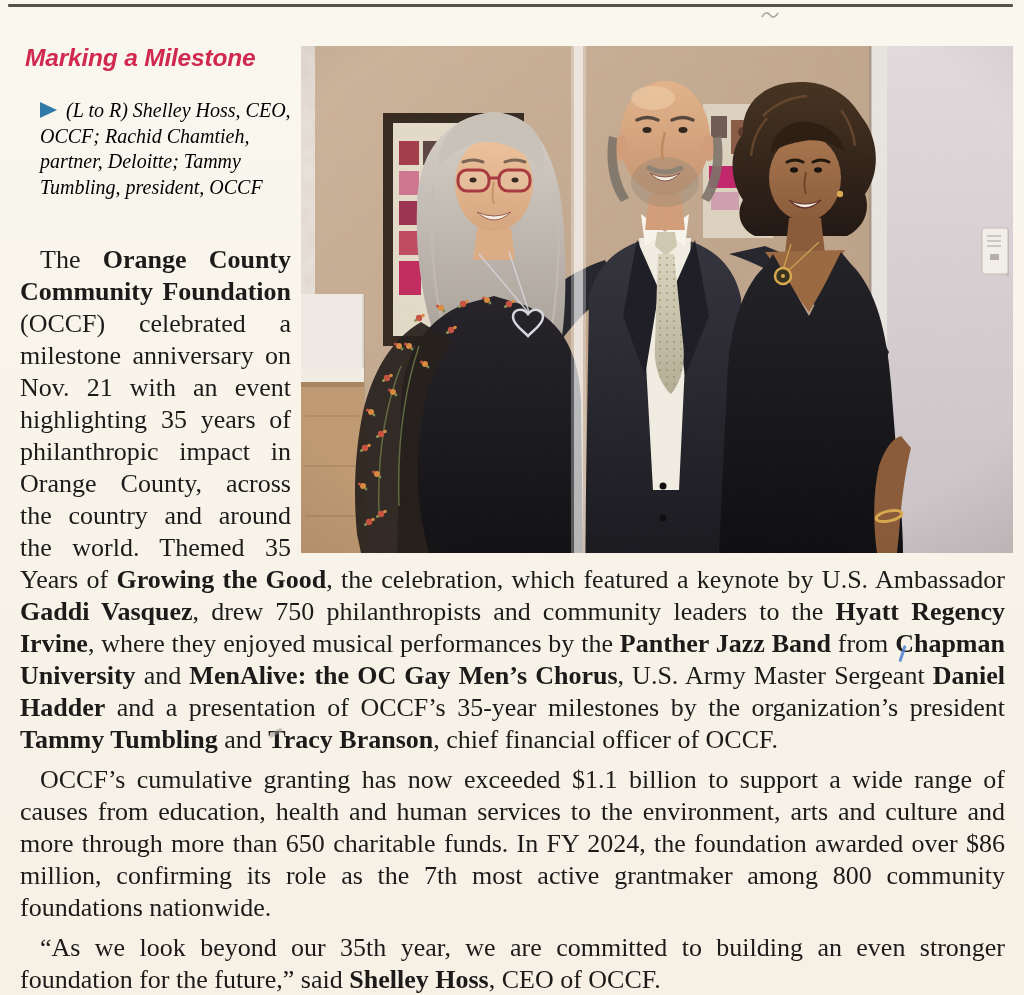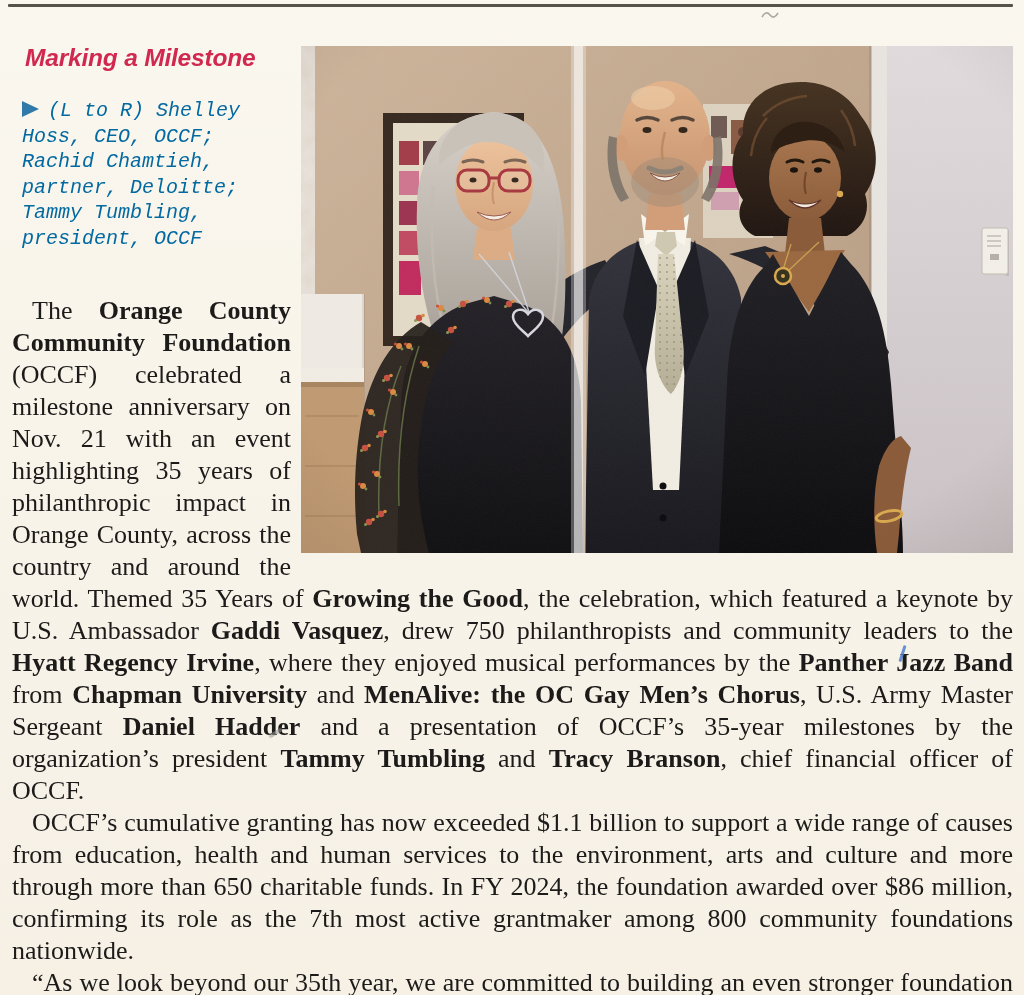--- a/index.html
+++ b/index.html
@@ -14,31 +14,31 @@
     margin:0 0 0 13px;font-family:"Liberation Sans",sans-serif;
     font-size:24.5px;line-height:26px;font-weight:bold;font-style:italic;
     color:#d0284e;letter-spacing:-0.2px;
   }
   .photo-wrap{
     float:right;width:712px;height:507px;margin:1px 0 6px 10px;
     position:relative;
   }
   .photo-wrap svg{display:block;width:712px;height:507px;}
   p.caption{
-    margin:27px 0 0 10px;font-family:Liberation Mono, monospace;
-    font-style:italic;font-size:20px;line-height:25.5px;color:#0369a1;
+    margin:27px 0 0 28px;font-family:Liberation Serif, serif;
+    font-style:italic;font-size:20px;line-height:25.5px;color:#000000;
     max-width:272px;
   }
   .tri{
     display:inline-block;width:0;height:0;margin-right:9px;
     border-top:8px solid transparent;border-bottom:8px solid transparent;
     border-left:17px solid #2f7aa8;position:relative;top:1px;
   }
   .bodytext{font-size:26px;line-height:32px;text-align:justify;hyphens:auto;-webkit-hyphens:auto;}
-  .bodytext p{margin:0;text-indent:20px;}
+  .bodytext p{margin:8px;text-indent:20px;}
   .bodytext p:first-child{margin-top:44px;}
   .bodytext b{font-weight:bold;}
   .mark-squiggle{position:absolute;left:760px;top:9px;width:20px;height:12px;opacity:.75;}
   .mark-blue{
     position:absolute;left:901px;top:645px;width:2.5px;height:17px;
     background:#4f7fd0;transform:rotate(18deg);opacity:.85;border-radius:1px;
   }
   .mark-smudge{
     position:absolute;left:268px;top:731px;width:15px;height:4px;
     background:#9a9a96;transform:rotate(-32deg);opacity:.55;filter:blur(.6px);border-radius:2px;

